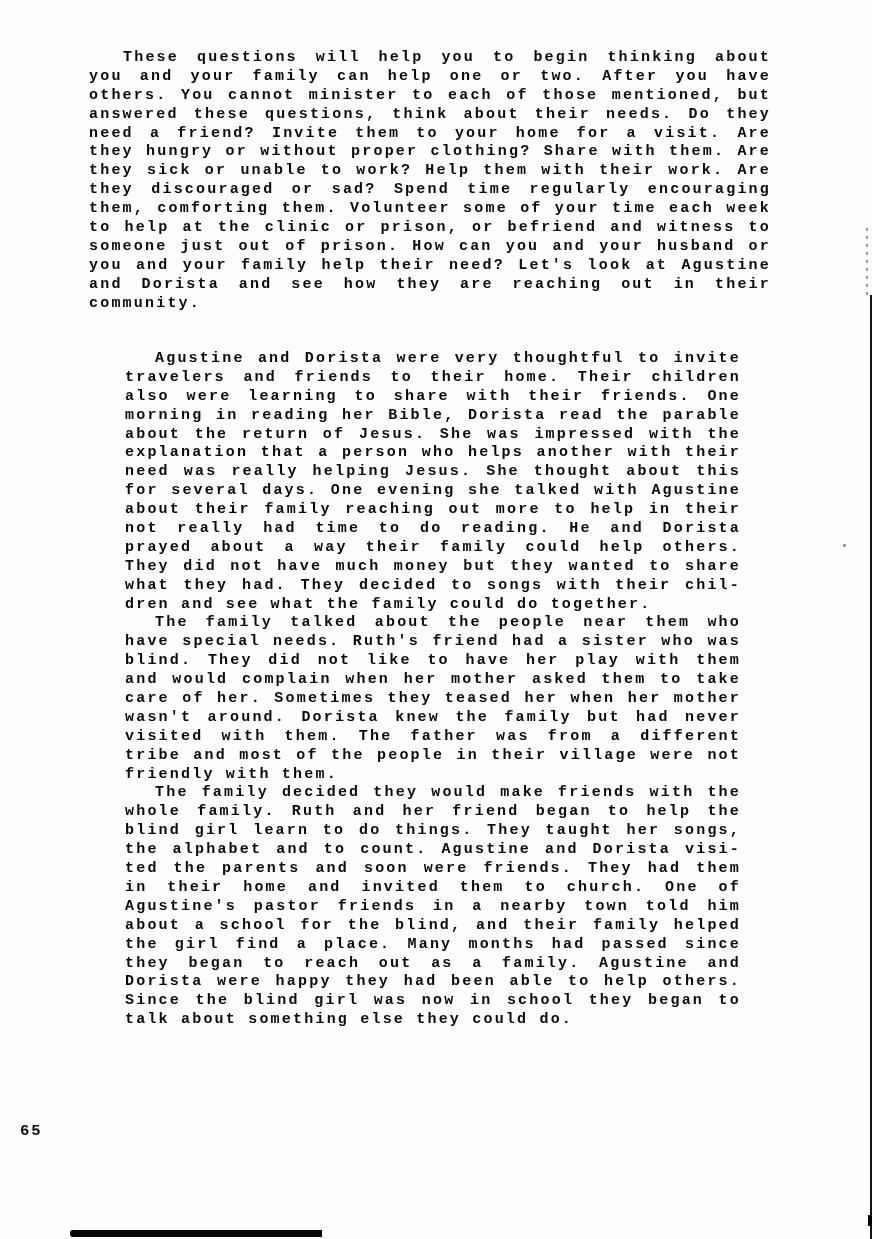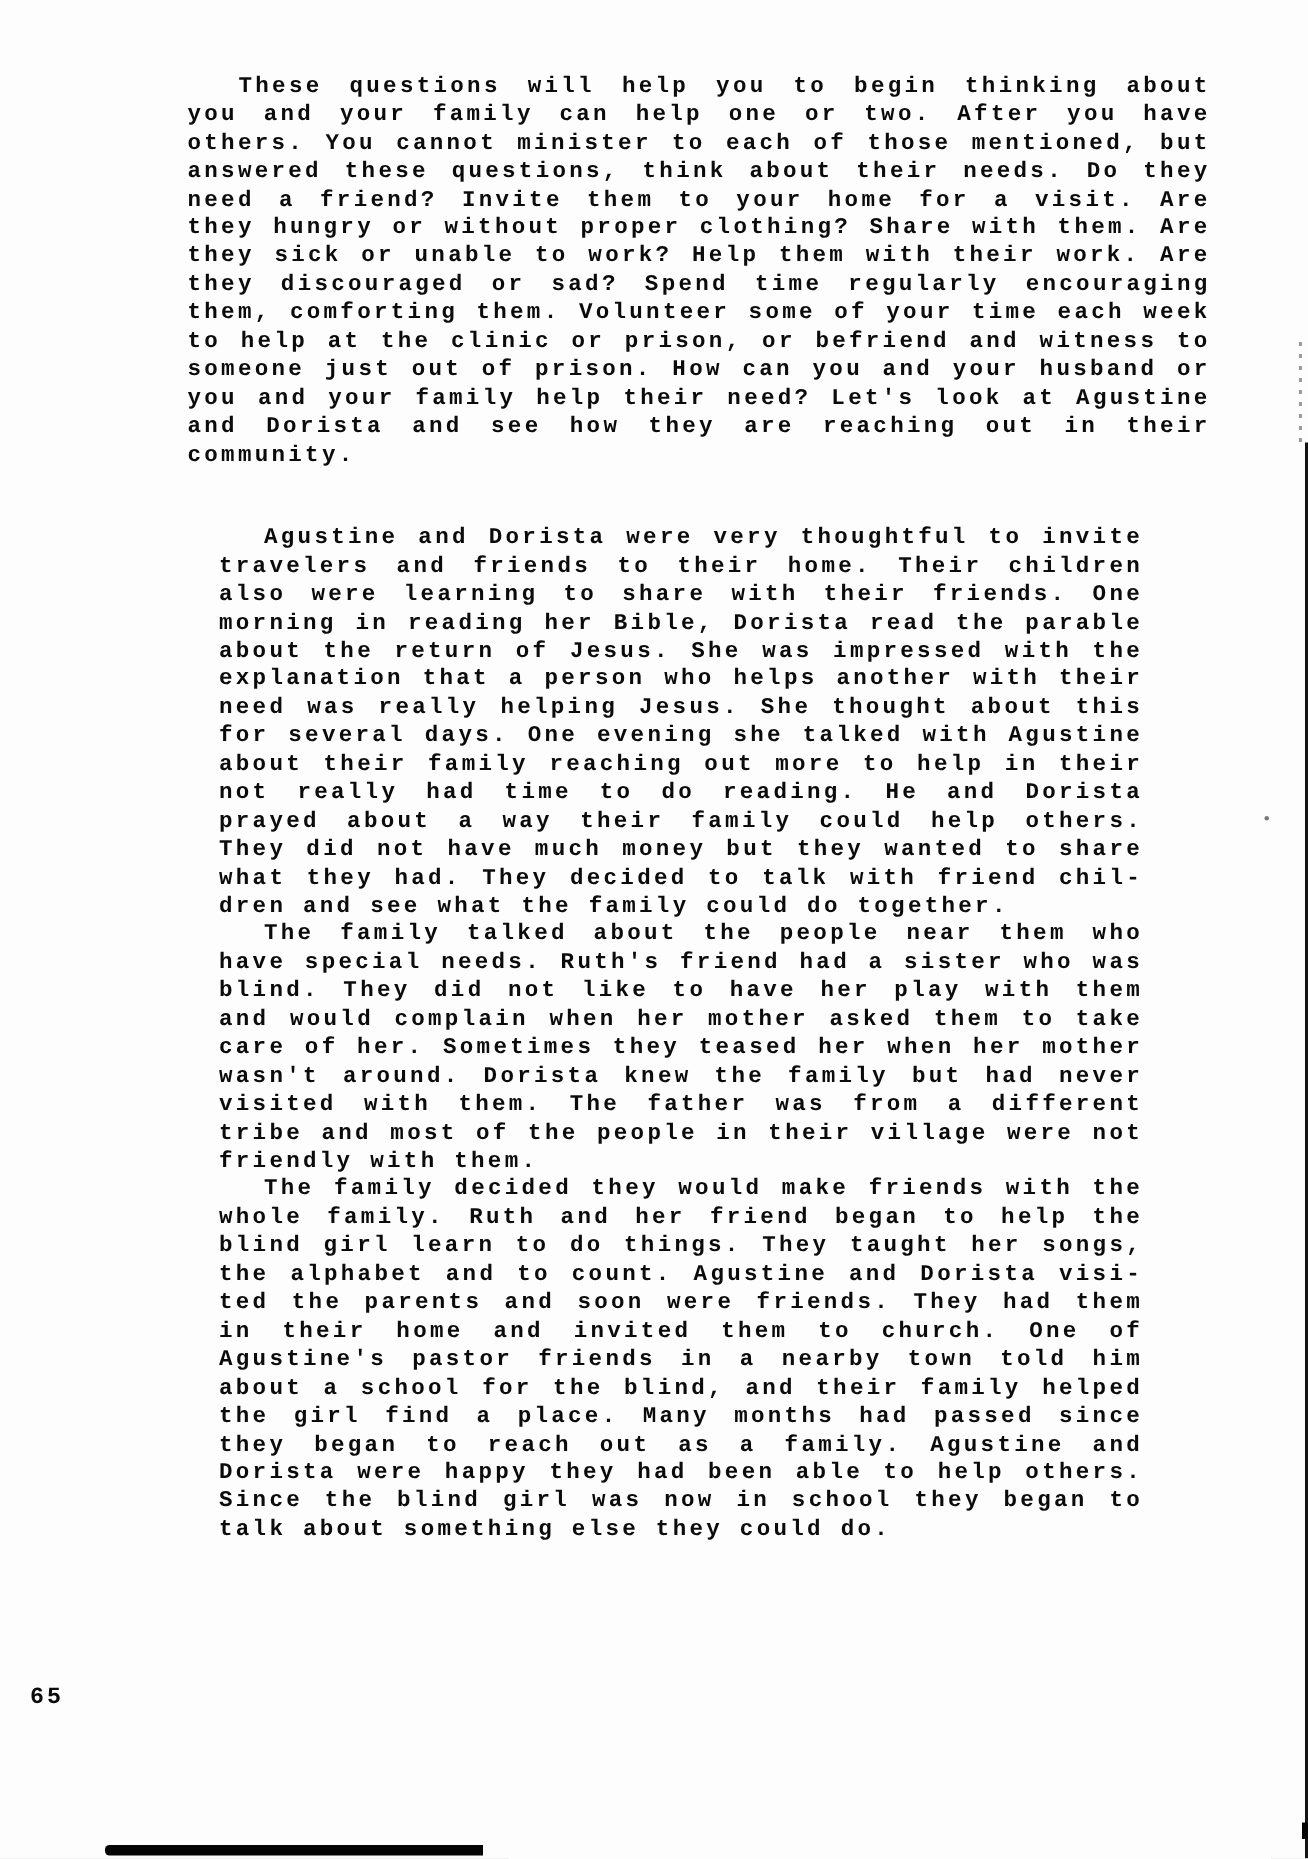--- a/index.html
+++ b/index.html
@@ -15,29 +15,28 @@
     overflow: hidden;
     font-family: "Liberation Mono", "DejaVu Sans Mono", monospace;
     font-weight: bold;
     color: #0b0b0b;
   }
   .textcol {
     position: absolute;
     font-size: 15px;
     letter-spacing: 2.2px;
     line-height: 18.9px;
-    margin-left: 36px;
   }
   .intro-col {
     left: 89px;
     top: 49px;
     width: 682px;
   }
   .story-col {
-    left: 110px;
+    left: 125px;
     top: 350px;
     width: 616px;
   }
   .line {
     white-space: nowrap;
     text-align: justify;
     text-align-last: justify;
     height: 18.9px;
     overflow: hidden;
   }
@@ -131,21 +130,21 @@
         <div class="line">also were learning to share with their friends. One</div>
         <div class="line">morning in reading her Bible, Dorista read the parable</div>
         <div class="line">about the return of Jesus. She was impressed with the</div>
         <div class="line">explanation that a person who helps another with their</div>
         <div class="line">need was really helping Jesus. She thought about this</div>
         <div class="line">for several days. One evening she talked with Agustine</div>
         <div class="line">about their family reaching out more to help in their</div>
         <div class="line">not really had time to do reading. He and Dorista</div>
         <div class="line">prayed about a way their family could help others.</div>
         <div class="line">They did not have much money but they wanted to share</div>
-        <div class="line">what they had. They decided to talk with friend chil-</div>
+        <div class="line">what they had. They decided to songs with their chil-</div>
         <div class="line last">dren and see what the family could do together.</div>
       </div>
       <div class="para">
         <div class="line first">The family talked about the people near them who</div>
         <div class="line">have special needs. Ruth's friend had a sister who was</div>
         <div class="line">blind. They did not like to have her play with them</div>
         <div class="line">and would complain when her mother asked them to take</div>
         <div class="line">care of her. Sometimes they teased her when her mother</div>
         <div class="line">wasn't around. Dorista knew the family but had never</div>
         <div class="line">visited with them. The father was from a different</div>

